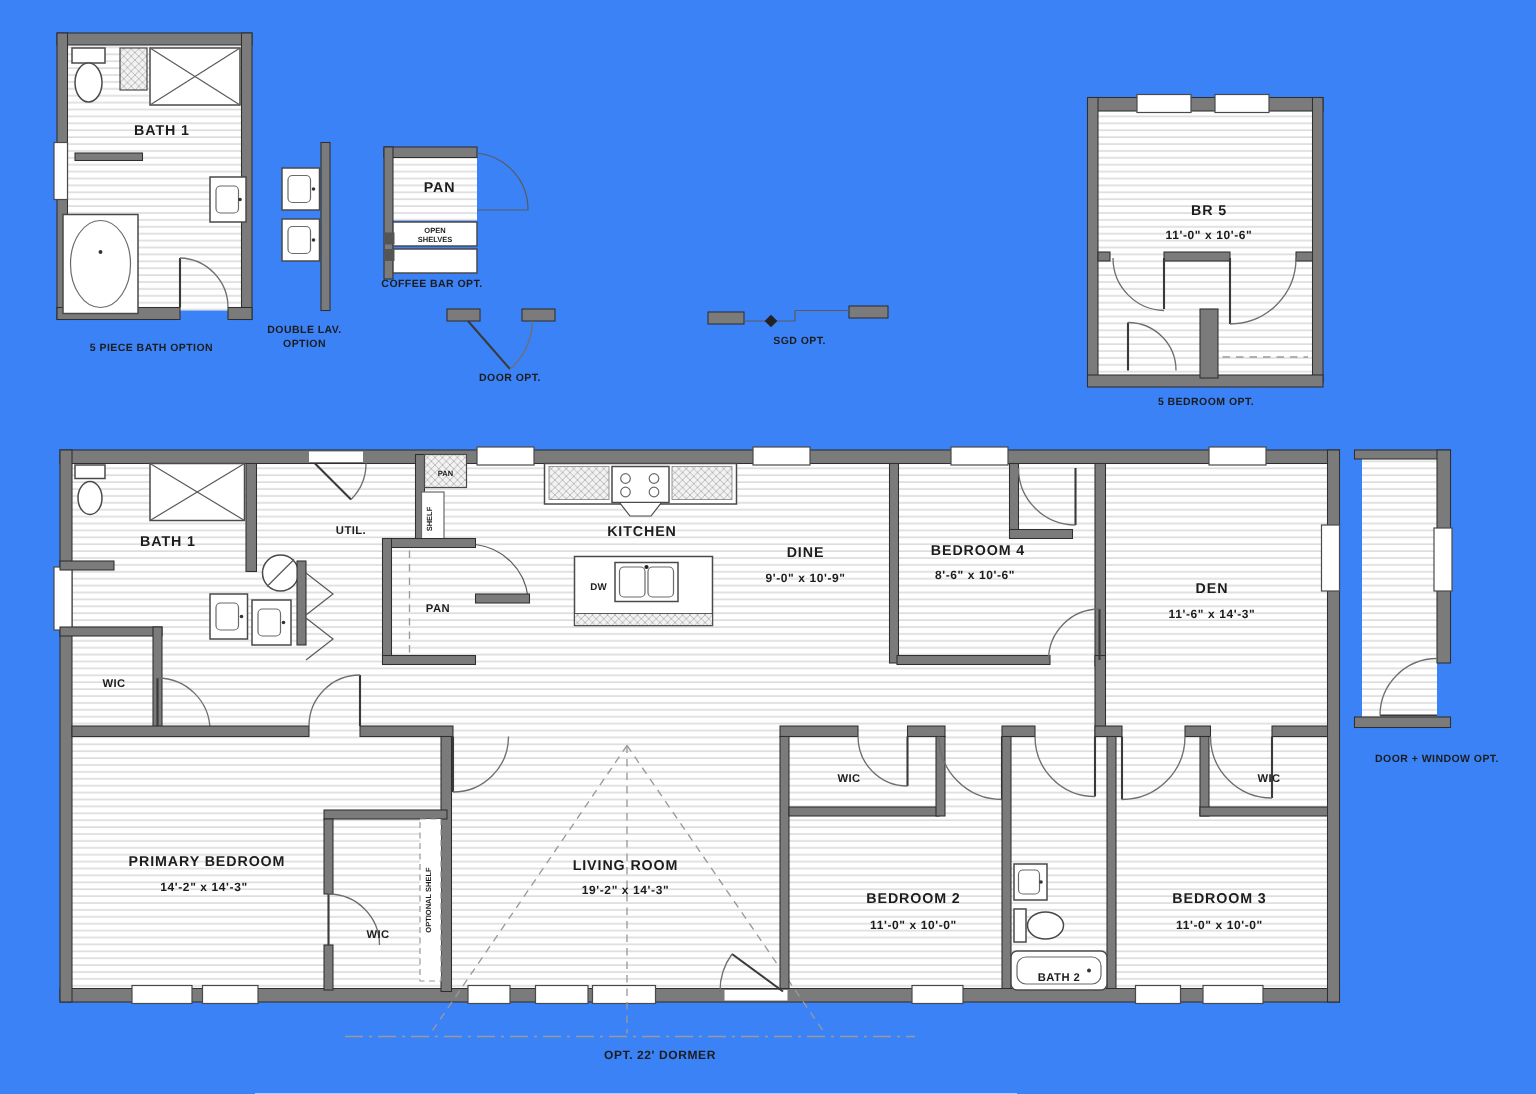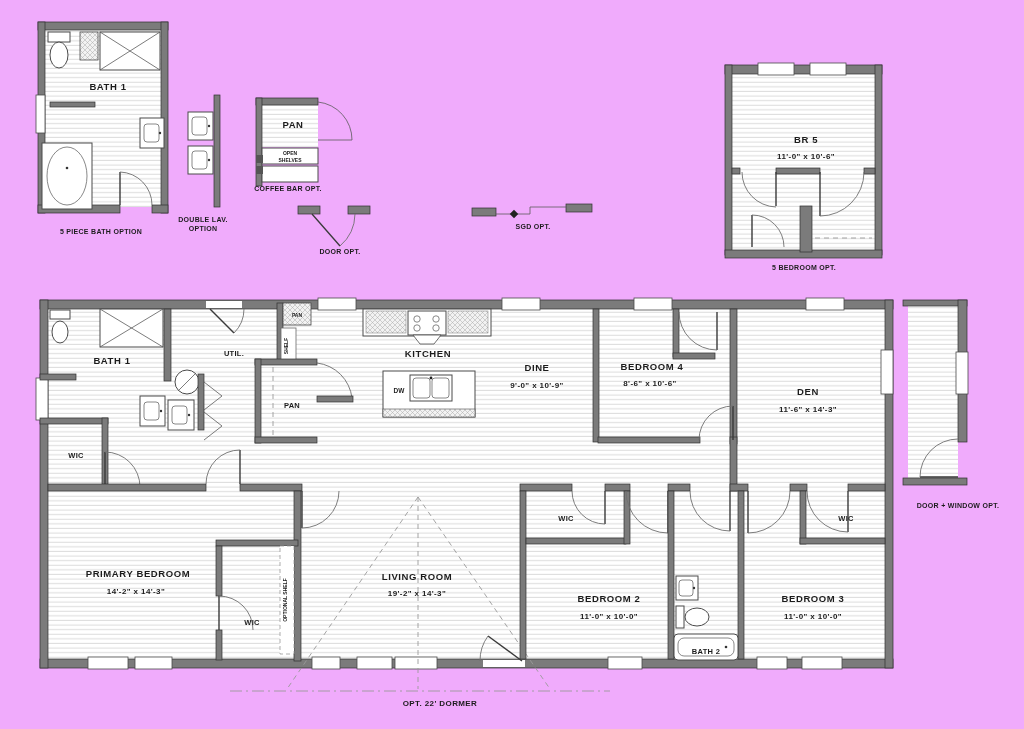--- a/index.html
+++ b/index.html
@@ -1,16 +1,16 @@
 <!DOCTYPE html>
 <html><head>
 <meta charset="utf-8">
 <style>
   html,body{margin:0;padding:0;background:#ffffff;}
-  .stage{position:relative;width:1024px;height:729px;background:#f0abfc;font-family:"Liberation Sans",sans-serif;}
+  .stage{position:relative;width:1024px;height:729px;background:#3b82f6;font-family:"Liberation Sans",sans-serif;}
   svg text{fill:#1c1c1c;font-family:"Liberation Sans","DejaVu Sans",sans-serif;font-weight:bold;}
   .room{font-size:9.5px;letter-spacing:.6px;text-anchor:middle;}
   .dims{font-size:8px;letter-spacing:.4px;text-anchor:middle;}
   .cap{font-size:7px;letter-spacing:.3px;text-anchor:middle;}
   .sm{font-size:7.5px;letter-spacing:.3px;text-anchor:middle;}
   .t6{font-size:6.5px;text-anchor:middle;}
   .t5{font-size:5px;text-anchor:middle;}
   .wall{fill:#7b7b7b;stroke:#2f2f2f;stroke-width:.7;}
   .win{fill:#ffffff;stroke:#4a4a4a;stroke-width:.8;}
   .gap{fill:#ffffff;stroke:none;}

